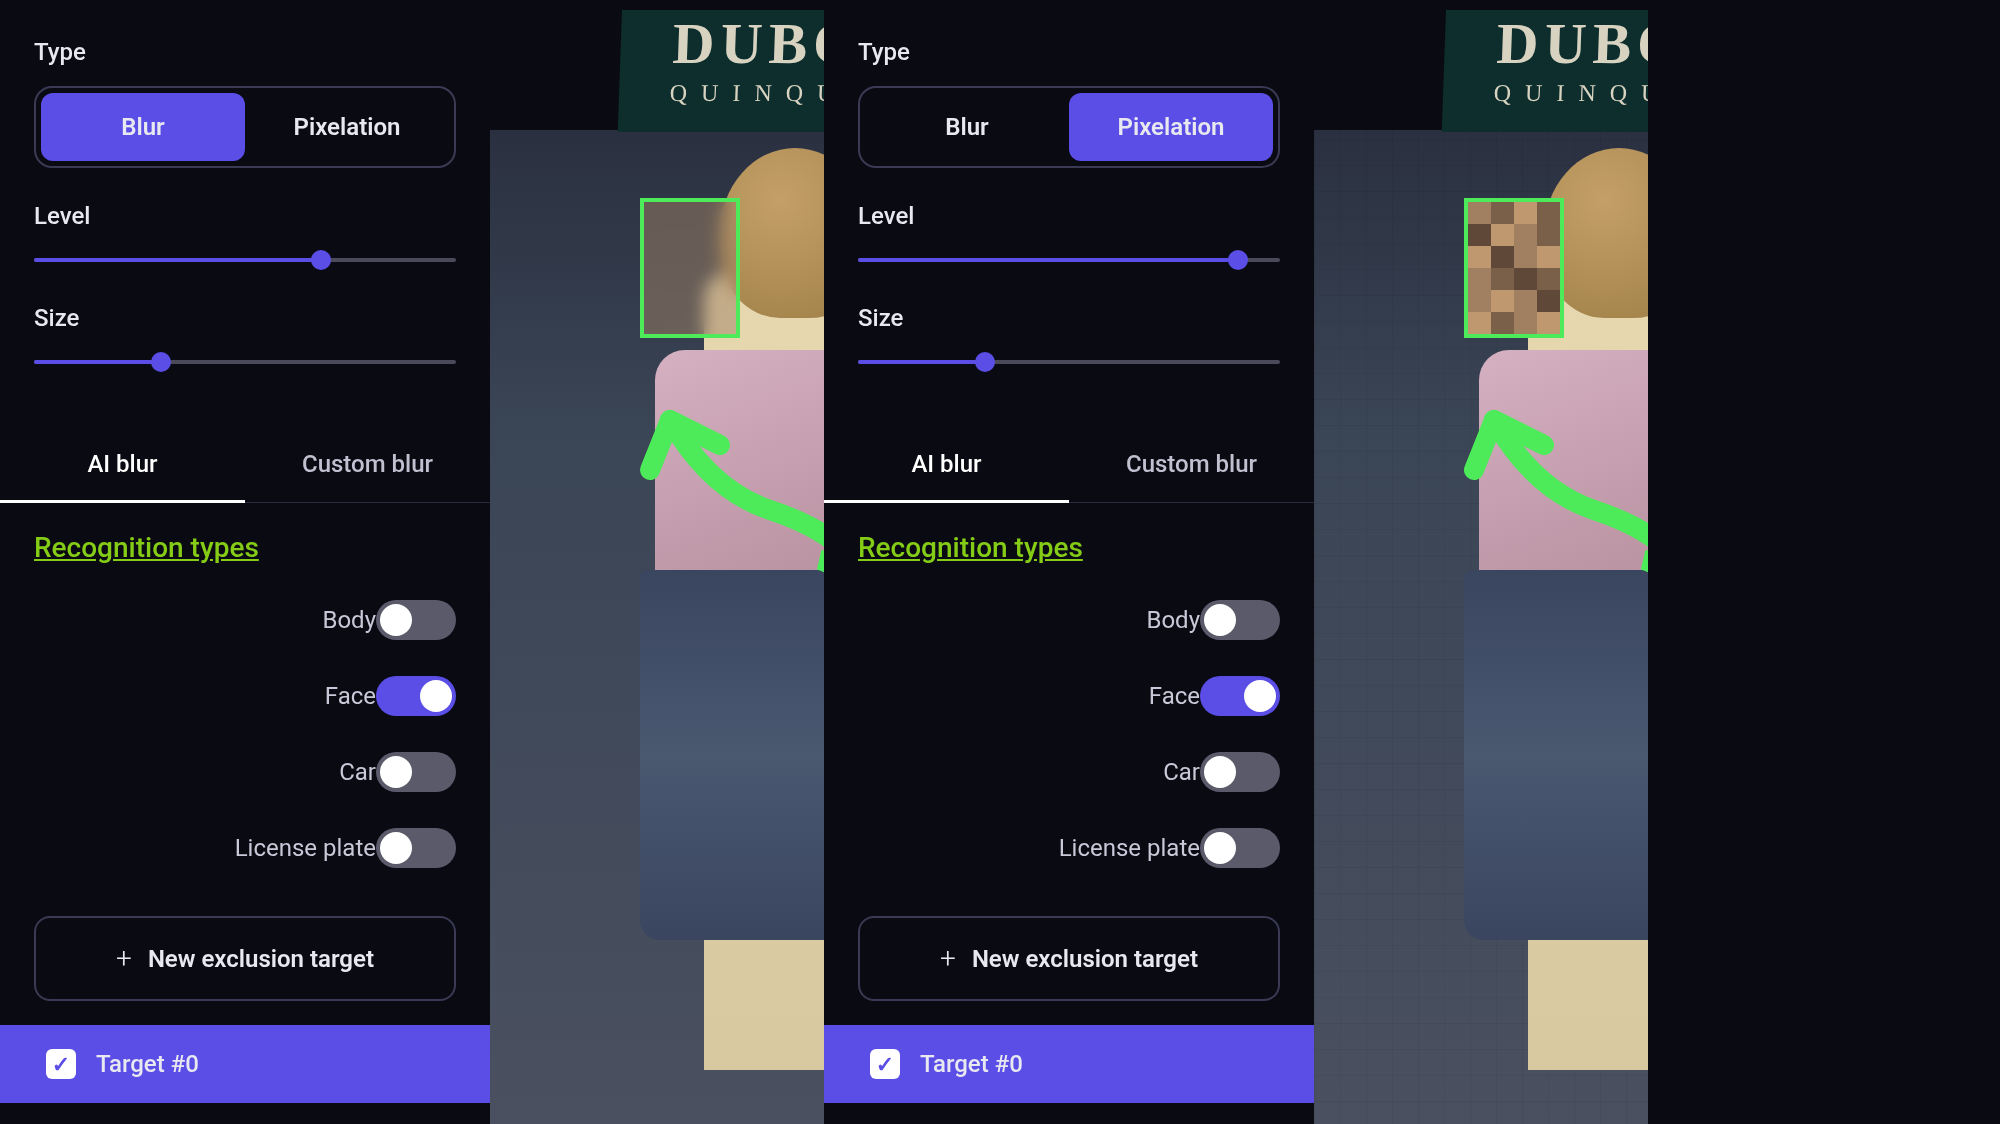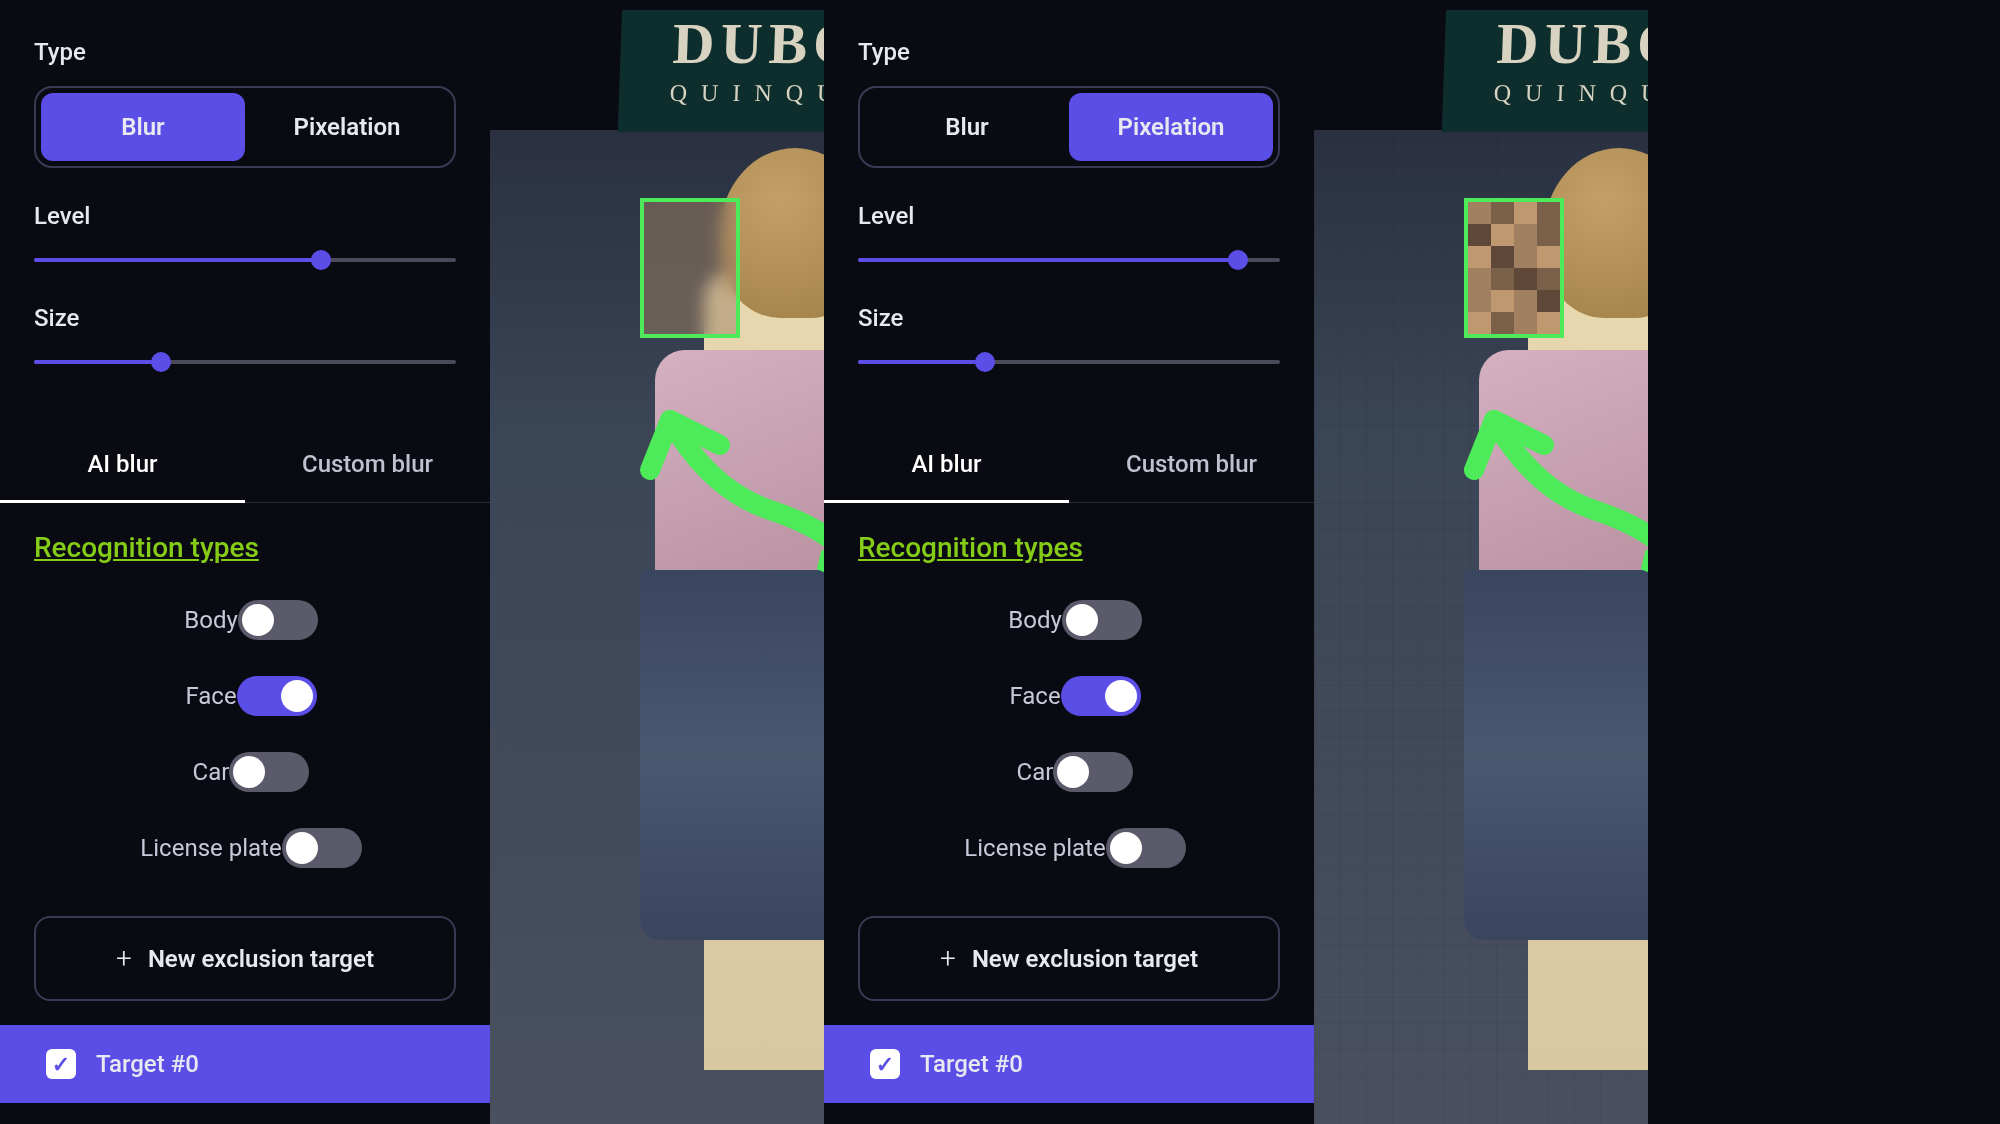--- a/index.html
+++ b/index.html
@@ -119,21 +119,21 @@
 }
 .recognition-title {
   font-size: 28px;
   font-weight: 500;
   padding: 28px 34px 18px;
   color: #84cc16;
   text-decoration: underline;
 }
 .toggle-row {
   display: flex;
-  justify-content: center;
+  justify-content: flex-end;
   align-items: center;
   padding: 18px 34px 18px 46px;
 }
 .toggle-label {
   font-size: 24px;
   color: #c8c8d8;
 }
 .toggle {
   width: 80px;
   height: 40px;

